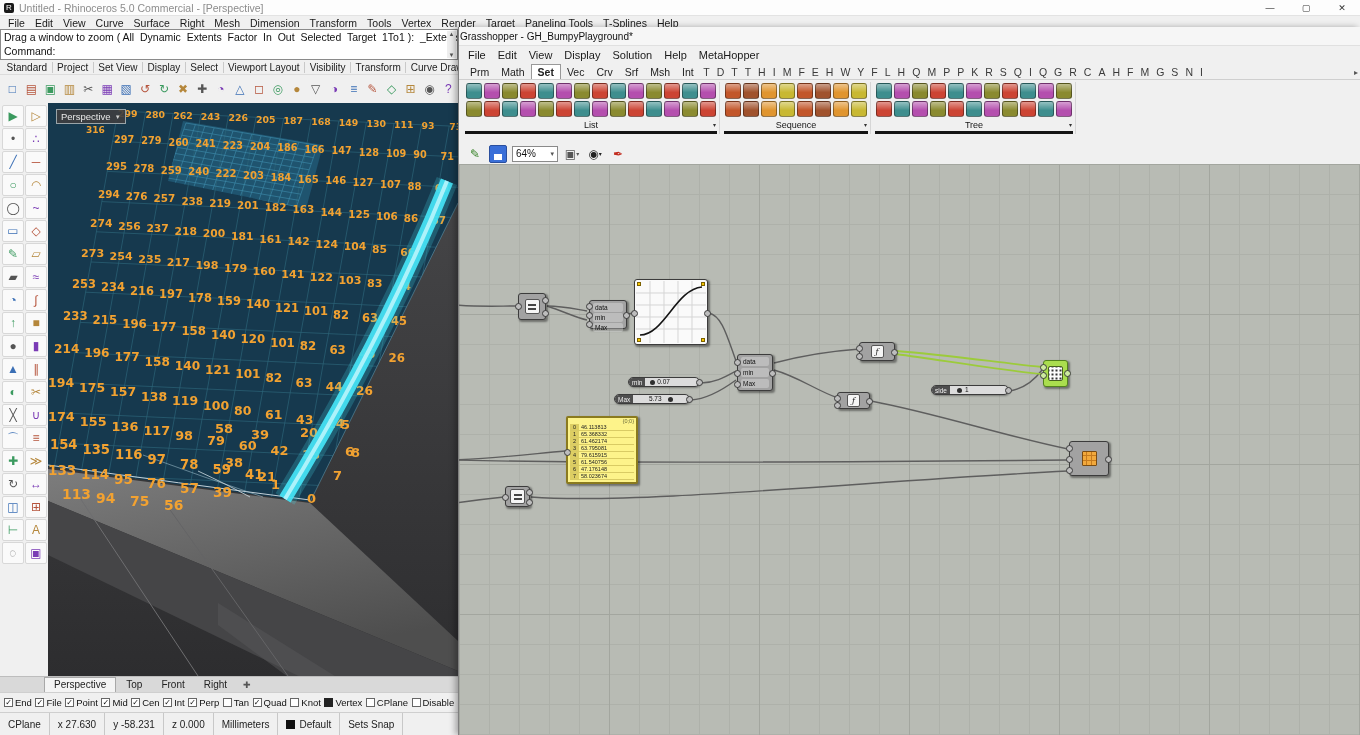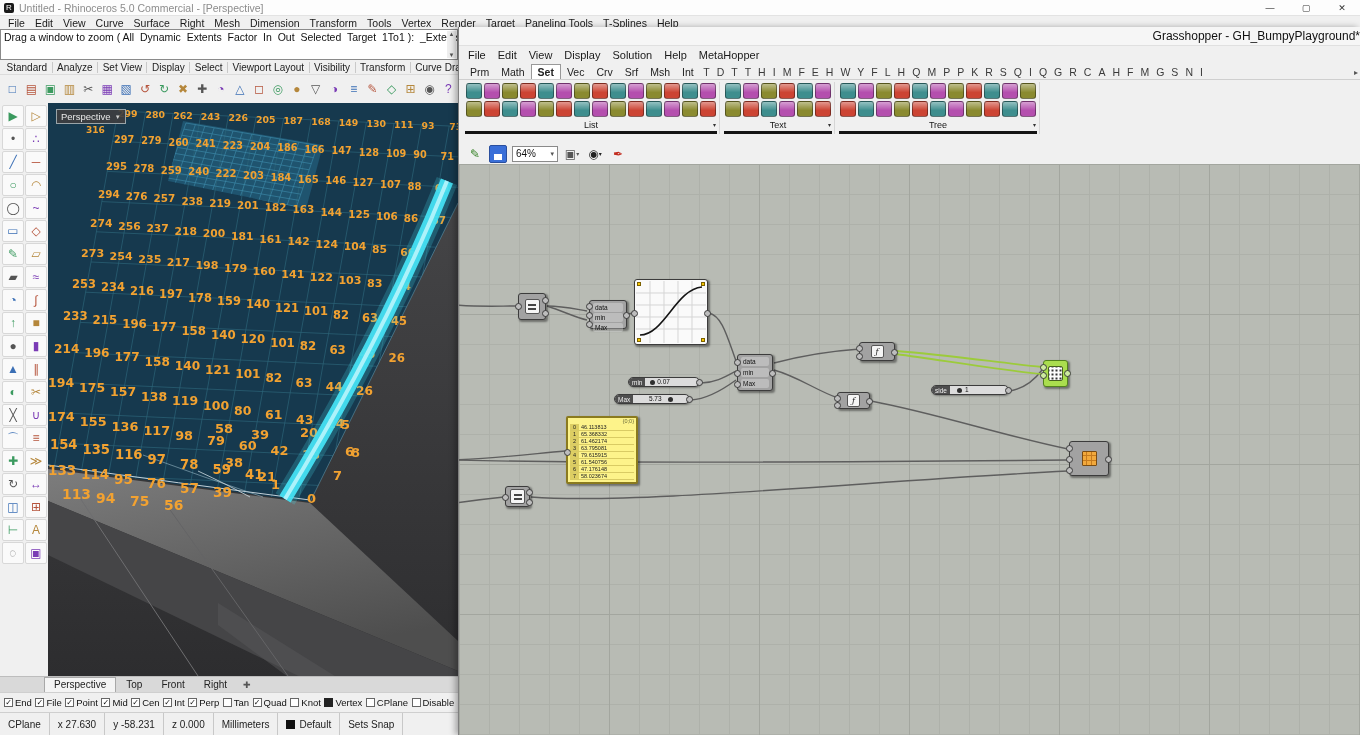--- a/index.html
+++ b/index.html
@@ -34,21 +34,21 @@
   #rh-osnap{position:absolute;left:0;top:692px;width:458px;height:20px;background:#f0f0f0;display:flex;align-items:center;font-size:9.5px;color:#111;gap:3.5px;padding-left:4px;box-sizing:border-box;border-top:1px solid #cfcfcf;}
   .os-item{display:flex;align-items:center;gap:2px;white-space:nowrap;}
   .os-box{width:9px;height:9px;border:1px solid #666;background:#fff;font-size:8px;line-height:8px;text-align:center;color:#111;box-sizing:border-box;}
   .os-box.filled{background:#222;border-color:#222;color:#222;}
   #rh-status{position:absolute;left:0;top:712px;width:458px;height:23px;background:#f0f0f0;display:flex;align-items:center;font-size:10px;color:#222;box-sizing:border-box;border-top:1px solid #cfcfcf;}
   .st-cell{padding:0 8px;border-right:1px solid #c8c8c8;height:100%;display:flex;align-items:center;gap:4px;white-space:nowrap;}
   .st-swatch{width:9px;height:9px;background:#111;display:inline-block;}
 
   
   #gh-window{position:absolute;left:458px;top:27px;width:902px;height:708px;background:#f0f0f0;border-left:1px solid #7f7f7f;box-sizing:border-box;box-shadow:-3px 0 6px rgba(0,0,0,.3);}
-  #gh-titlebar{height:18px;background:#f6f6f6;display:flex;align-items:center;font-size:12px;color:#111;padding-left:20px;border-bottom:1px solid #e0e0e0;justify-content:flex-end;}
+  #gh-titlebar{height:18px;background:#f6f6f6;display:flex;align-items:center;font-size:10px;color:#111;padding-left:1px;border-bottom:1px solid #e0e0e0;}
   #gh-menubar{height:17px;display:flex;align-items:center;font-size:11px;color:#1a1a1a;padding-left:3px;}
   #gh-menubar .menu-item{padding:0 6px;}
   #gh-tabrow{height:16px;display:flex;align-items:flex-end;font-size:10.5px;color:#222;padding-left:5px;border-bottom:1px solid #cfcfcf;position:relative;}
   .gh-tab{padding:0 6px;height:14px;line-height:14px;}
   .gh-tab.sel{background:#ffffff;border:1px solid #999;border-bottom:none;font-weight:bold;}
   .gh-letter{padding:0 3.5px;height:14px;line-height:14px;color:#3a3a3a;}
   #gh-tab-scroll{position:absolute;right:2px;bottom:2px;font-size:8px;color:#555;}
   #gh-ribbon{height:62px;display:flex;align-items:flex-start;background:#f0f0f0;padding:2px 0 0 4px;box-sizing:border-box;gap:2px;}
   .rib-group{display:flex;flex-direction:column;border-right:1px solid #d6d6d6;padding:0 2px;}
   .rib-icons{display:flex;flex-wrap:wrap;}
@@ -128,29 +128,30 @@
         <span class="menu-item">Vertex</span>
         <span class="menu-item">Render</span>
         <span class="menu-item">Target</span>
         <span class="menu-item">Paneling Tools</span>
         <span class="menu-item">T-Splines</span>
         <span class="menu-item">Help</span>
       </div>
 
     <div id="rh-cmdarea">
       <div class="cmd-line">Drag a window to zoom ( All  Dynamic  Extents  Factor  In  Out  Selected  Target  1To1 ):  _Extents</div>
+      <div class="cmd-line">Command:</div>
       <div id="cmd-scroll">
           <span>▲</span>
           <span>▼</span>
         </div>
     </div>
 
     <div id="rh-tabs">
         <span class="rh-tab">Standard</span>
-        <span class="rh-tab">Analyze</span>
+        <span class="rh-tab">Project</span>
         <span class="rh-tab">Set View</span>
         <span class="rh-tab">Display</span>
         <span class="rh-tab">Select</span>
         <span class="rh-tab">Viewport Layout</span>
         <span class="rh-tab">Visibility</span>
         <span class="rh-tab">Transform</span>
         <span class="rh-tab">Curve Drawing</span>
         <span class="rh-tab">Curve</span>
       </div>
     <div id="rh-icons">
@@ -672,35 +673,39 @@
             <div class="rib-cell" style="background: linear-gradient(rgba(255, 255, 255, 0.45), rgba(255, 255, 255, 0) 60%), rgb(138, 138, 47);"></div>
             <div class="rib-cell" style="background: linear-gradient(rgba(255, 255, 255, 0.45), rgba(255, 255, 255, 0) 60%), rgb(204, 68, 51);"></div>
             <div class="rib-cell" style="background: linear-gradient(rgba(255, 255, 255, 0.45), rgba(255, 255, 255, 0) 60%), rgb(62, 142, 142);"></div>
             <div class="rib-cell" style="background: linear-gradient(rgba(255, 255, 255, 0.45), rgba(255, 255, 255, 0) 60%), rgb(180, 79, 174);"></div>
             <div class="rib-cell" style="background: linear-gradient(rgba(255, 255, 255, 0.45), rgba(255, 255, 255, 0) 60%), rgb(138, 138, 47);"></div>
             <div class="rib-cell" style="background: linear-gradient(rgba(255, 255, 255, 0.45), rgba(255, 255, 255, 0) 60%), rgb(204, 68, 51);"></div>
           </div>
           <div class="rib-label">List<span class="arr">▾</span></div>
         </div>
         <div class="rib-group">
-          <div class="rib-icons" style="width: 108px;">
-            <div class="rib-cell" style="background: linear-gradient(rgba(255, 255, 255, 0.45), rgba(255, 255, 255, 0) 60%), rgb(62, 142, 142);"></div>
-            <div class="rib-cell" style="background: linear-gradient(rgba(255, 255, 255, 0.45), rgba(255, 255, 255, 0) 60%), rgb(180, 79, 174);"></div>
-            <div class="rib-cell" style="background: linear-gradient(rgba(255, 255, 255, 0.45), rgba(255, 255, 255, 0) 60%), rgb(138, 138, 47);"></div>
-            <div class="rib-cell" style="background: linear-gradient(rgba(255, 255, 255, 0.45), rgba(255, 255, 255, 0) 60%), rgb(204, 68, 51);"></div>
-            <div class="rib-cell" style="background: linear-gradient(rgba(255, 255, 255, 0.45), rgba(255, 255, 255, 0) 60%), rgb(62, 142, 142);"></div>
-            <div class="rib-cell" style="background: linear-gradient(rgba(255, 255, 255, 0.45), rgba(255, 255, 255, 0) 60%), rgb(180, 79, 174);"></div>
-            <div class="rib-cell" style="background: linear-gradient(rgba(255, 255, 255, 0.45), rgba(255, 255, 255, 0) 60%), rgb(138, 138, 47);"></div>
-            <div class="rib-cell" style="background: linear-gradient(rgba(255, 255, 255, 0.45), rgba(255, 255, 255, 0) 60%), rgb(204, 68, 51);"></div>
-            <div class="rib-cell" style="background: linear-gradient(rgba(255, 255, 255, 0.45), rgba(255, 255, 255, 0) 60%), rgb(62, 142, 142);"></div>
-            <div class="rib-cell" style="background: linear-gradient(rgba(255, 255, 255, 0.45), rgba(255, 255, 255, 0) 60%), rgb(180, 79, 174);"></div>
-            <div class="rib-cell" style="background: linear-gradient(rgba(255, 255, 255, 0.45), rgba(255, 255, 255, 0) 60%), rgb(138, 138, 47);"></div>
-            <div class="rib-cell" style="background: linear-gradient(rgba(255, 255, 255, 0.45), rgba(255, 255, 255, 0) 60%), rgb(204, 68, 51);"></div>
+          <div class="rib-icons" style="width: 144px;">
+            <div class="rib-cell" style="background: linear-gradient(rgba(255, 255, 255, 0.45), rgba(255, 255, 255, 0) 60%), rgb(194, 86, 42);"></div>
+            <div class="rib-cell" style="background: linear-gradient(rgba(255, 255, 255, 0.45), rgba(255, 255, 255, 0) 60%), rgb(160, 82, 45);"></div>
+            <div class="rib-cell" style="background: linear-gradient(rgba(255, 255, 255, 0.45), rgba(255, 255, 255, 0) 60%), rgb(224, 149, 47);"></div>
+            <div class="rib-cell" style="background: linear-gradient(rgba(255, 255, 255, 0.45), rgba(255, 255, 255, 0) 60%), rgb(200, 184, 50);"></div>
+            <div class="rib-cell" style="background: linear-gradient(rgba(255, 255, 255, 0.45), rgba(255, 255, 255, 0) 60%), rgb(194, 86, 42);"></div>
+            <div class="rib-cell" style="background: linear-gradient(rgba(255, 255, 255, 0.45), rgba(255, 255, 255, 0) 60%), rgb(160, 82, 45);"></div>
+            <div class="rib-cell" style="background: linear-gradient(rgba(255, 255, 255, 0.45), rgba(255, 255, 255, 0) 60%), rgb(224, 149, 47);"></div>
+            <div class="rib-cell" style="background: linear-gradient(rgba(255, 255, 255, 0.45), rgba(255, 255, 255, 0) 60%), rgb(200, 184, 50);"></div>
+            <div class="rib-cell" style="background: linear-gradient(rgba(255, 255, 255, 0.45), rgba(255, 255, 255, 0) 60%), rgb(194, 86, 42);"></div>
+            <div class="rib-cell" style="background: linear-gradient(rgba(255, 255, 255, 0.45), rgba(255, 255, 255, 0) 60%), rgb(160, 82, 45);"></div>
+            <div class="rib-cell" style="background: linear-gradient(rgba(255, 255, 255, 0.45), rgba(255, 255, 255, 0) 60%), rgb(224, 149, 47);"></div>
+            <div class="rib-cell" style="background: linear-gradient(rgba(255, 255, 255, 0.45), rgba(255, 255, 255, 0) 60%), rgb(200, 184, 50);"></div>
+            <div class="rib-cell" style="background: linear-gradient(rgba(255, 255, 255, 0.45), rgba(255, 255, 255, 0) 60%), rgb(194, 86, 42);"></div>
+            <div class="rib-cell" style="background: linear-gradient(rgba(255, 255, 255, 0.45), rgba(255, 255, 255, 0) 60%), rgb(160, 82, 45);"></div>
+            <div class="rib-cell" style="background: linear-gradient(rgba(255, 255, 255, 0.45), rgba(255, 255, 255, 0) 60%), rgb(224, 149, 47);"></div>
+            <div class="rib-cell" style="background: linear-gradient(rgba(255, 255, 255, 0.45), rgba(255, 255, 255, 0) 60%), rgb(200, 184, 50);"></div>
           </div>
-          <div class="rib-label">Text<span class="arr">▾</span></div>
+          <div class="rib-label">Sequence<span class="arr">▾</span></div>
         </div>
         <div class="rib-group">
           <div class="rib-icons" style="width: 198px;">
             <div class="rib-cell" style="background: linear-gradient(rgba(255, 255, 255, 0.45), rgba(255, 255, 255, 0) 60%), rgb(62, 142, 142);"></div>
             <div class="rib-cell" style="background: linear-gradient(rgba(255, 255, 255, 0.45), rgba(255, 255, 255, 0) 60%), rgb(180, 79, 174);"></div>
             <div class="rib-cell" style="background: linear-gradient(rgba(255, 255, 255, 0.45), rgba(255, 255, 255, 0) 60%), rgb(138, 138, 47);"></div>
             <div class="rib-cell" style="background: linear-gradient(rgba(255, 255, 255, 0.45), rgba(255, 255, 255, 0) 60%), rgb(204, 68, 51);"></div>
             <div class="rib-cell" style="background: linear-gradient(rgba(255, 255, 255, 0.45), rgba(255, 255, 255, 0) 60%), rgb(62, 142, 142);"></div>
             <div class="rib-cell" style="background: linear-gradient(rgba(255, 255, 255, 0.45), rgba(255, 255, 255, 0) 60%), rgb(180, 79, 174);"></div>
             <div class="rib-cell" style="background: linear-gradient(rgba(255, 255, 255, 0.45), rgba(255, 255, 255, 0) 60%), rgb(138, 138, 47);"></div>

